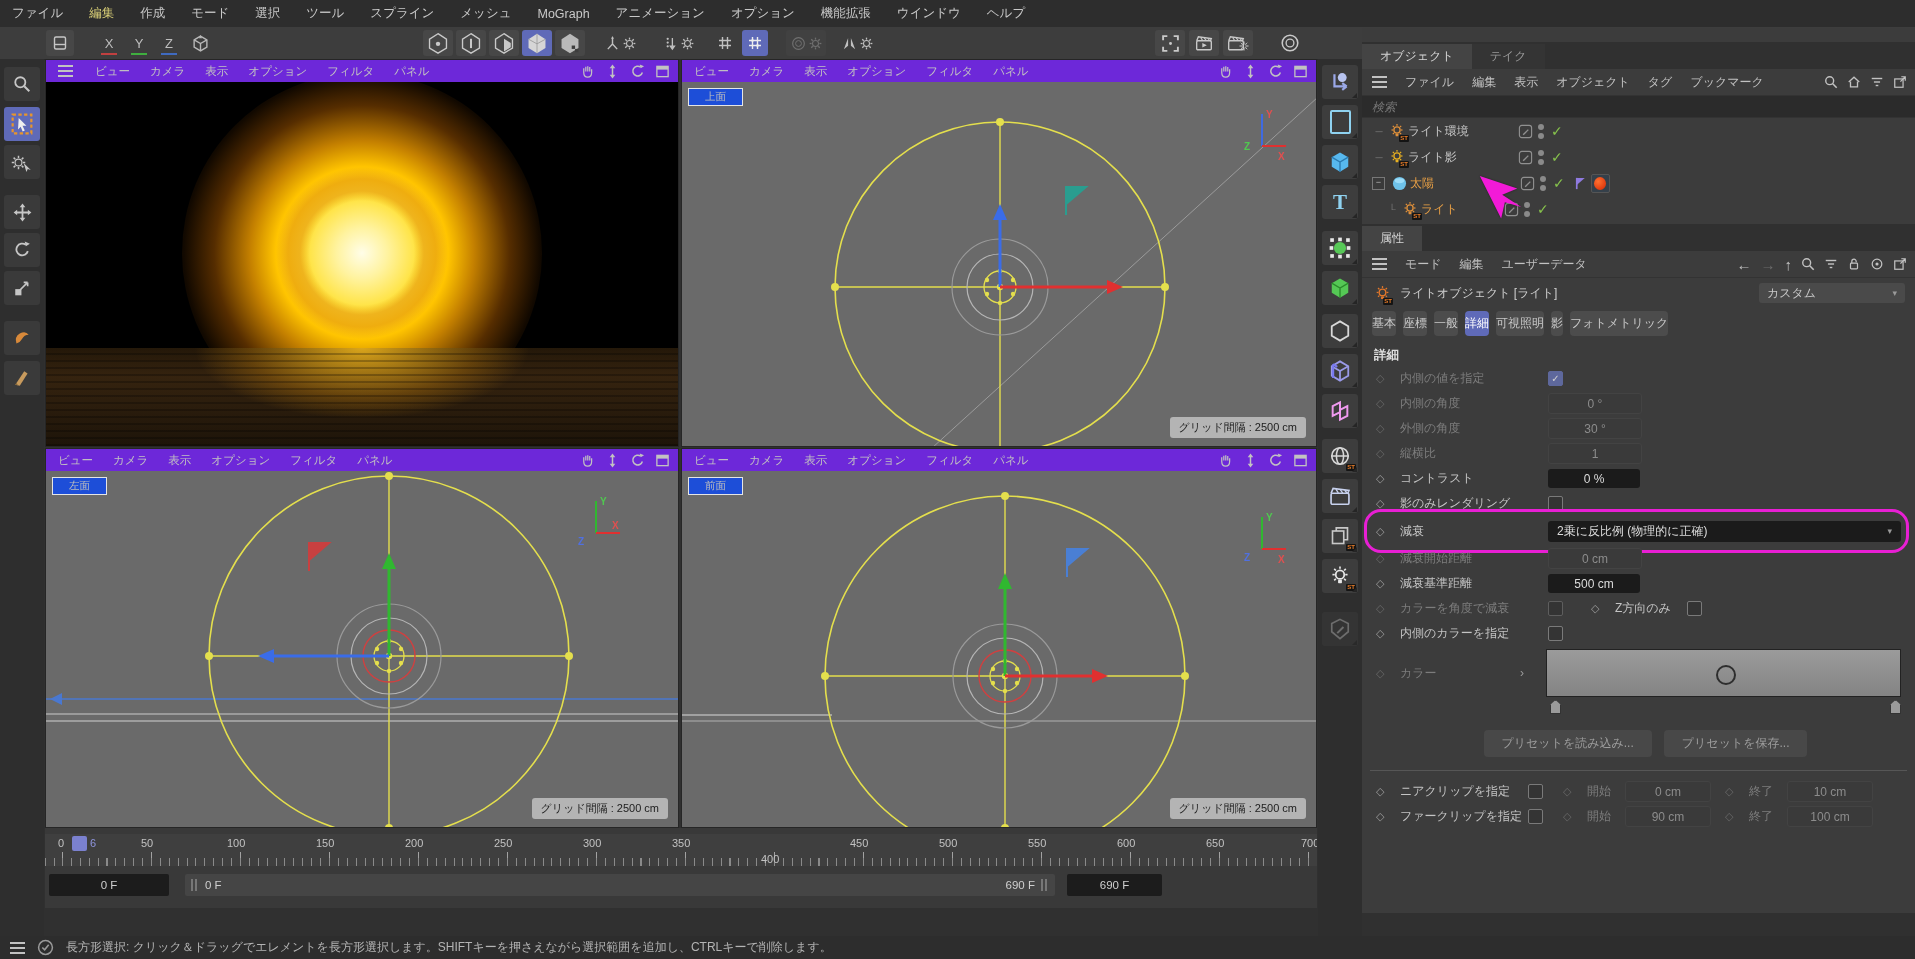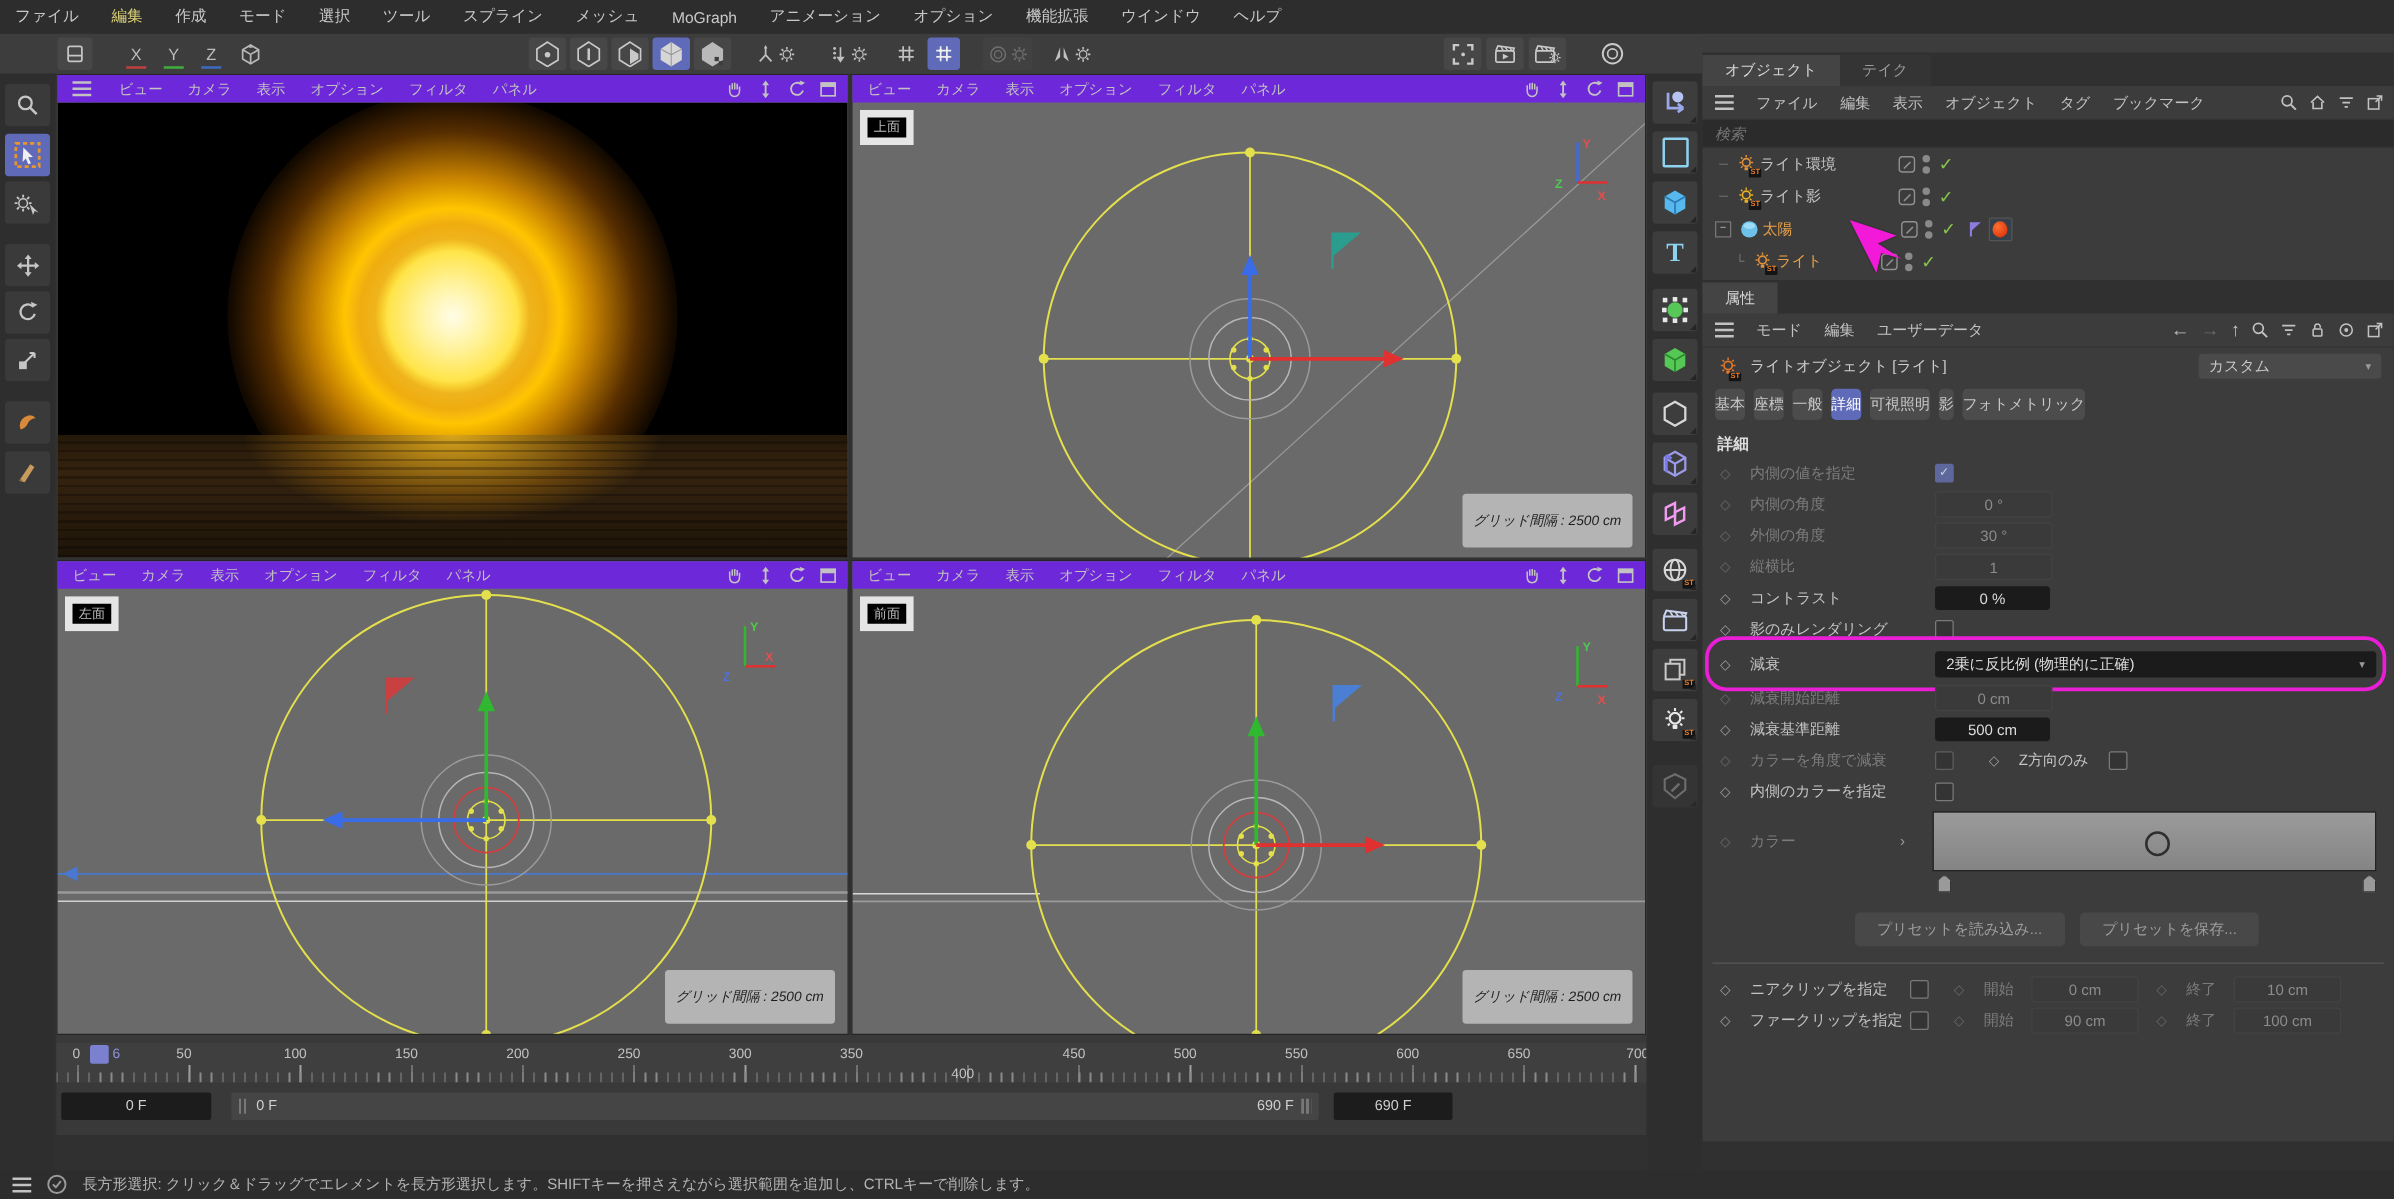--- a/index.html
+++ b/index.html
@@ -27,24 +27,24 @@
   .left-palette{position:absolute;left:0;top:59px;width:44px;height:900px;background:#2e2e2e;}
   .lp-btn{position:absolute;left:4px;width:36px;height:34px;border-radius:3px;background:#3a3a3a;
           display:flex;align-items:center;justify-content:center;}
   .lp-btn.active{background:#5f6ab8;}
   
   .vp{position:absolute;background:#6a6a6a;border:1px solid #262626;box-sizing:border-box;}
   .vp-head{height:22px;background:#6d28d9;display:flex;align-items:center;gap:20px;
            padding:0 12px;font-size:11.5px;color:#c2c2c2;position:relative;}
   .vp-icons{position:absolute;right:8px;top:0;height:22px;display:flex;gap:10px;align-items:center;color:#c2c2c2;}
   .vp-body{position:absolute;left:0;right:0;top:22px;bottom:0;overflow:hidden;}
-  .vplabel{position:absolute;left:6px;top:6px;background:#000000;color:#bdbdbd;font-size:10.5px;
-           padding:1px 5px;border:6px solid #e5e5e5;}
+  .vplabel{position:absolute;left:6px;top:6px;background:#1d4ed8;color:#bdbdbd;font-size:10.5px;
+           padding:1px 16px;border:1px solid #e5e5e5;}
   .cap{position:absolute;right:10px;bottom:8px;background:#b4b4b4;color:#1d1d1d;font-size:11px;
-       padding:14px 9px;border-radius:3px;font-style:italic;}
+       padding:3px 9px;border-radius:3px;}
   .bug{position:absolute;font-size:10px;font-weight:bold;}
   .hamb{width:15px;height:2px;background:#c2c2c2;box-shadow:0 5px 0 #c2c2c2,0 -5px 0 #c2c2c2;}
   
   .render{position:absolute;inset:0;background:#000;}
   .sea{position:absolute;left:0;right:0;bottom:0;height:27%;
        background:linear-gradient(#241809,#35230f 30%,#1d1409);}
   .sea::before{content:"";position:absolute;left:20%;right:20%;top:0;height:100%;
        background:radial-gradient(ellipse 55% 90% at 50% 0%,rgba(250,190,30,.85),rgba(200,130,10,.35) 55%,transparent 80%);}
   .sea::after{content:"";position:absolute;inset:0;
        background:repeating-linear-gradient(180deg,transparent 0 5px,rgba(0,0,0,.25) 5px 7px);}

